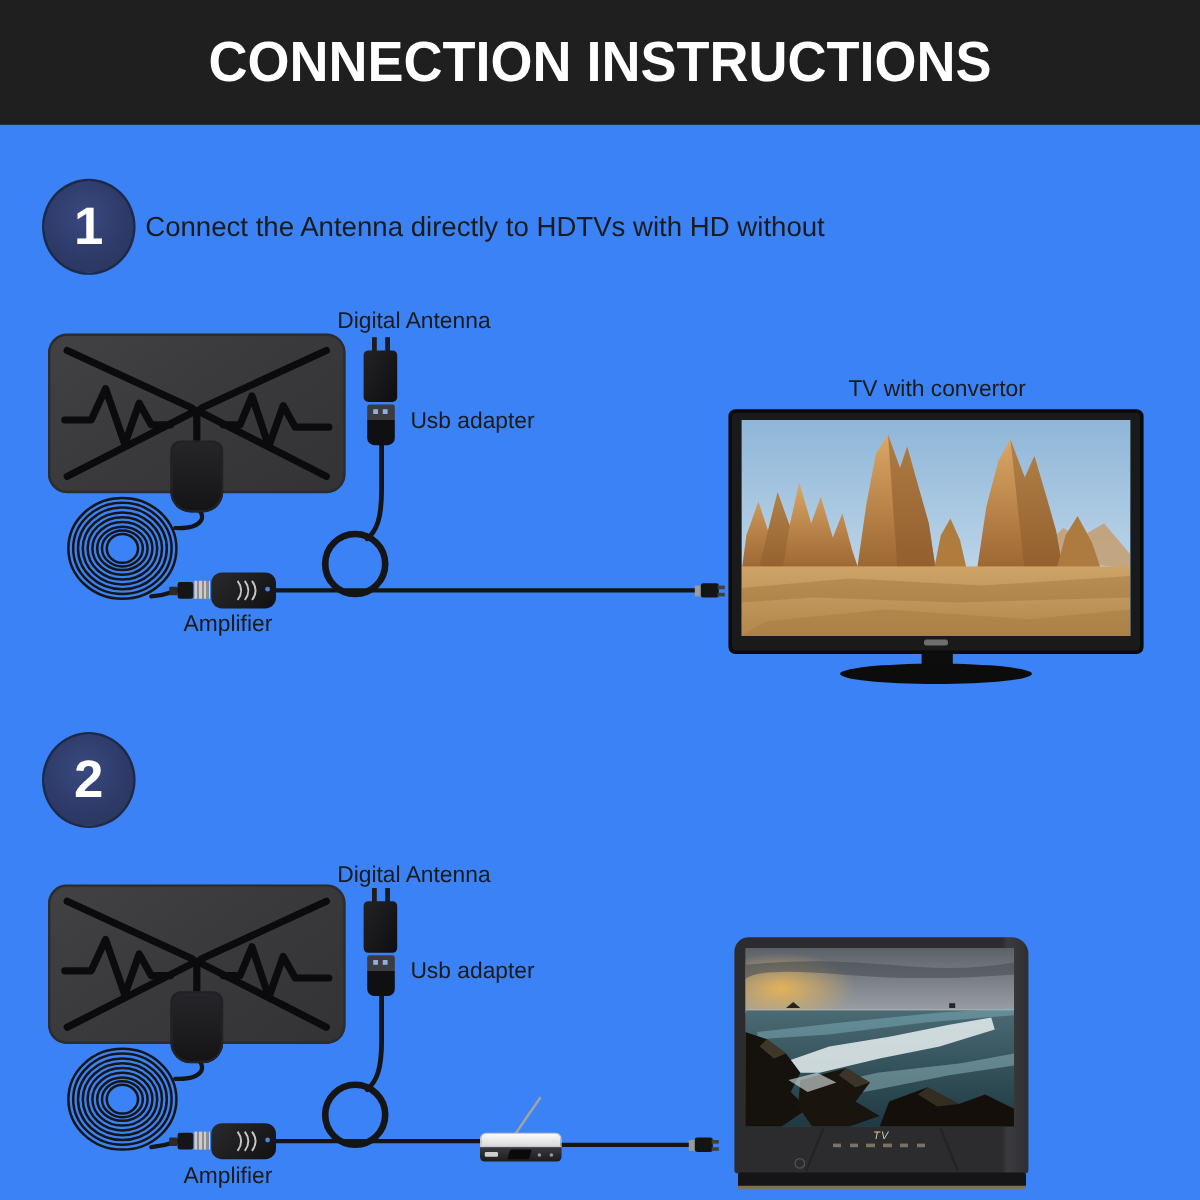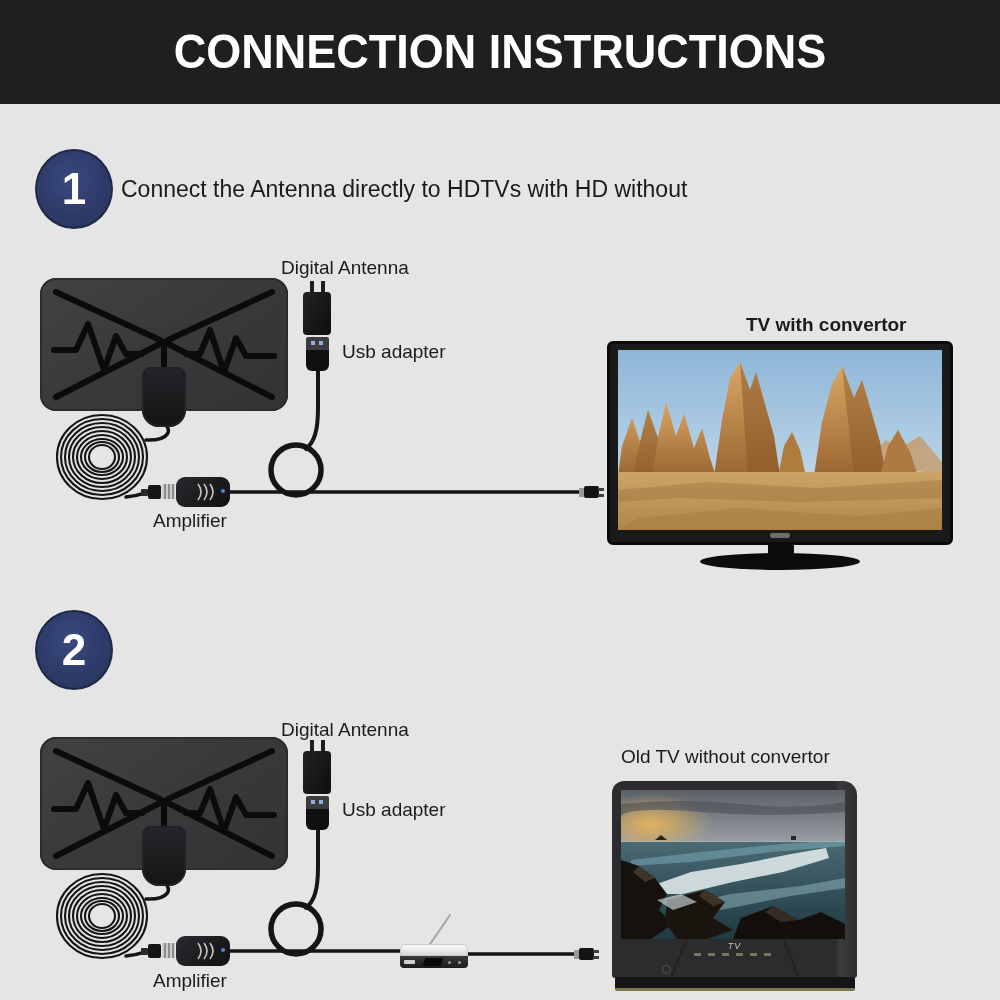--- a/index.html
+++ b/index.html
@@ -1,16 +1,16 @@
 <!DOCTYPE html>
 <html><head>
 <meta charset="utf-8">
 <style>
   html,body{margin:0;padding:0;background:#ffffff;}
-  #page{position:relative;width:1000px;height:1000px;background:#e5e5e5;overflow:hidden;
+  #page{position:relative;width:1000px;height:1000px;background:#3b82f6;overflow:hidden;
         font-family:"Liberation Sans",sans-serif;color:#191919;}
 
   
   .header{position:absolute;left:0;top:0;width:1000px;height:104px;background:#1f1f1f;
           display:flex;align-items:center;justify-content:center;}
   .header h1{margin:0;color:#ffffff;font-size:45px;font-weight:700;letter-spacing:0px;
              transform:scaleY(1.05);}
 
   
   .badge{position:absolute;width:78px;height:80px;border-radius:50%;
@@ -178,21 +178,21 @@
           <path d="M28,7 Q34,15 28,23"></path>
           <path d="M34,7 Q40,15 34,23"></path>
       </g>
       <circle cx="47" cy="14" r="2" fill="#4a86d8"></circle>
     </svg>
   </div>
 
   <div class="lbl" style="left:281px;top:257px;">Digital Antenna</div>
   <div class="lbl" style="left:342px;top:341px;">Usb adapter</div>
   <div class="lbl" style="left:153px;top:510px;">Amplifier</div>
-  <div class="lbl" style="left:746px;top:314px;font-weight:bold;">TV with convertor</div>
+  <div class="lbl" style="left:707px;top:314px;">TV with convertor</div>
 
   <div class="tv1">
     <div class="tv1-screen">
       <svg width="324" height="180" viewBox="0 0 324 180">
         <defs>
           <linearGradient id="sky1" x1="0" y1="0" x2="0" y2="1">
             <stop offset="0" stop-color="#8fb6d8"></stop>
               <stop offset="1" stop-color="#cfe2ef"></stop>
           </linearGradient>
           <linearGradient id="rock" x1="0" y1="0" x2="0" y2="1">
@@ -284,21 +284,20 @@
   <div class="stb-front">
     <div class="stb-label"></div>
     <div class="stb-lens"></div>
     <div class="stb-dot" style="left:48px;"></div>
     <div class="stb-dot" style="left:58px;"></div>
   </div>
 
   <div class="lbl" style="left:281px;top:719px;">Digital Antenna</div>
   <div class="lbl" style="left:342px;top:799px;">Usb adapter</div>
   <div class="lbl" style="left:153px;top:970px;">Amplifier</div>
-  <div class="lbl" style="left:621px;top:746px;">Old TV without convertor</div>
 
   <div class="oldtv">
     <div class="oldtv-screen">
       <svg width="224" height="149" viewBox="0 0 224 149">
         <defs>
           <linearGradient id="sky2" x1="0" y1="0" x2="0" y2="1">
             <stop offset="0" stop-color="#5c6168"></stop>
               <stop offset="1" stop-color="#9aa0a6"></stop>
           </linearGradient>
           <linearGradient id="sea" x1="0" y1="0" x2="0" y2="1">

